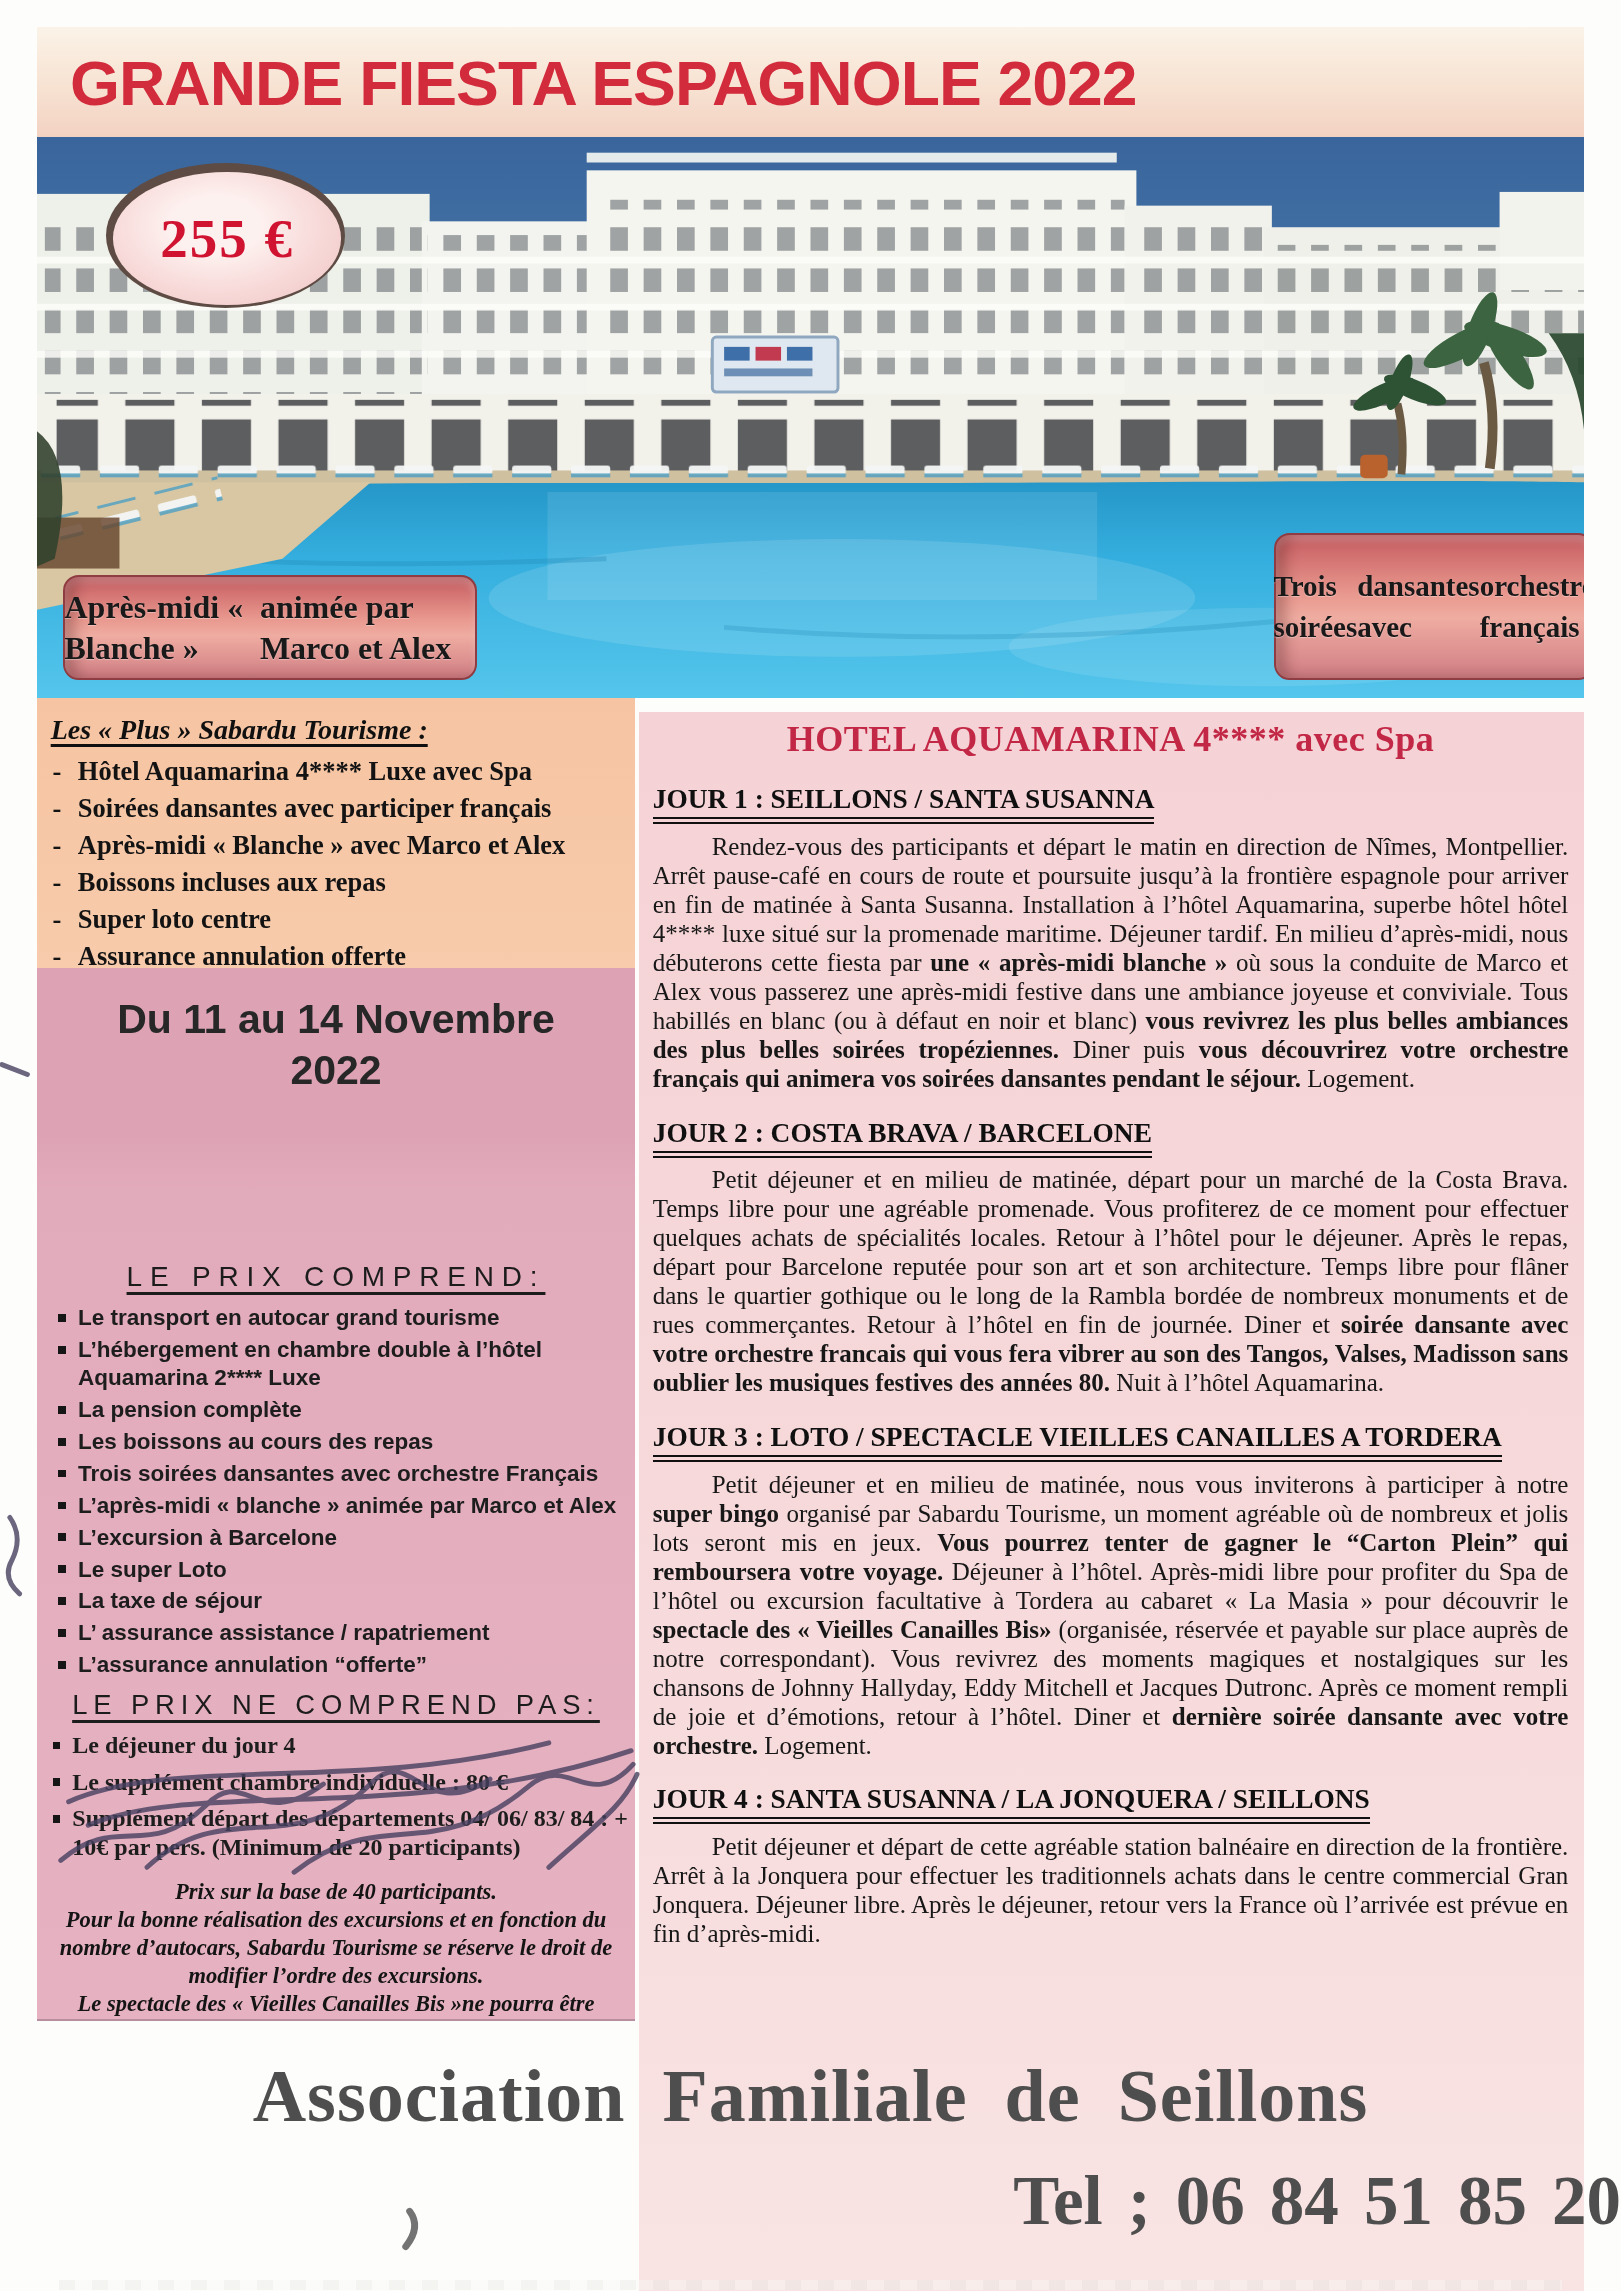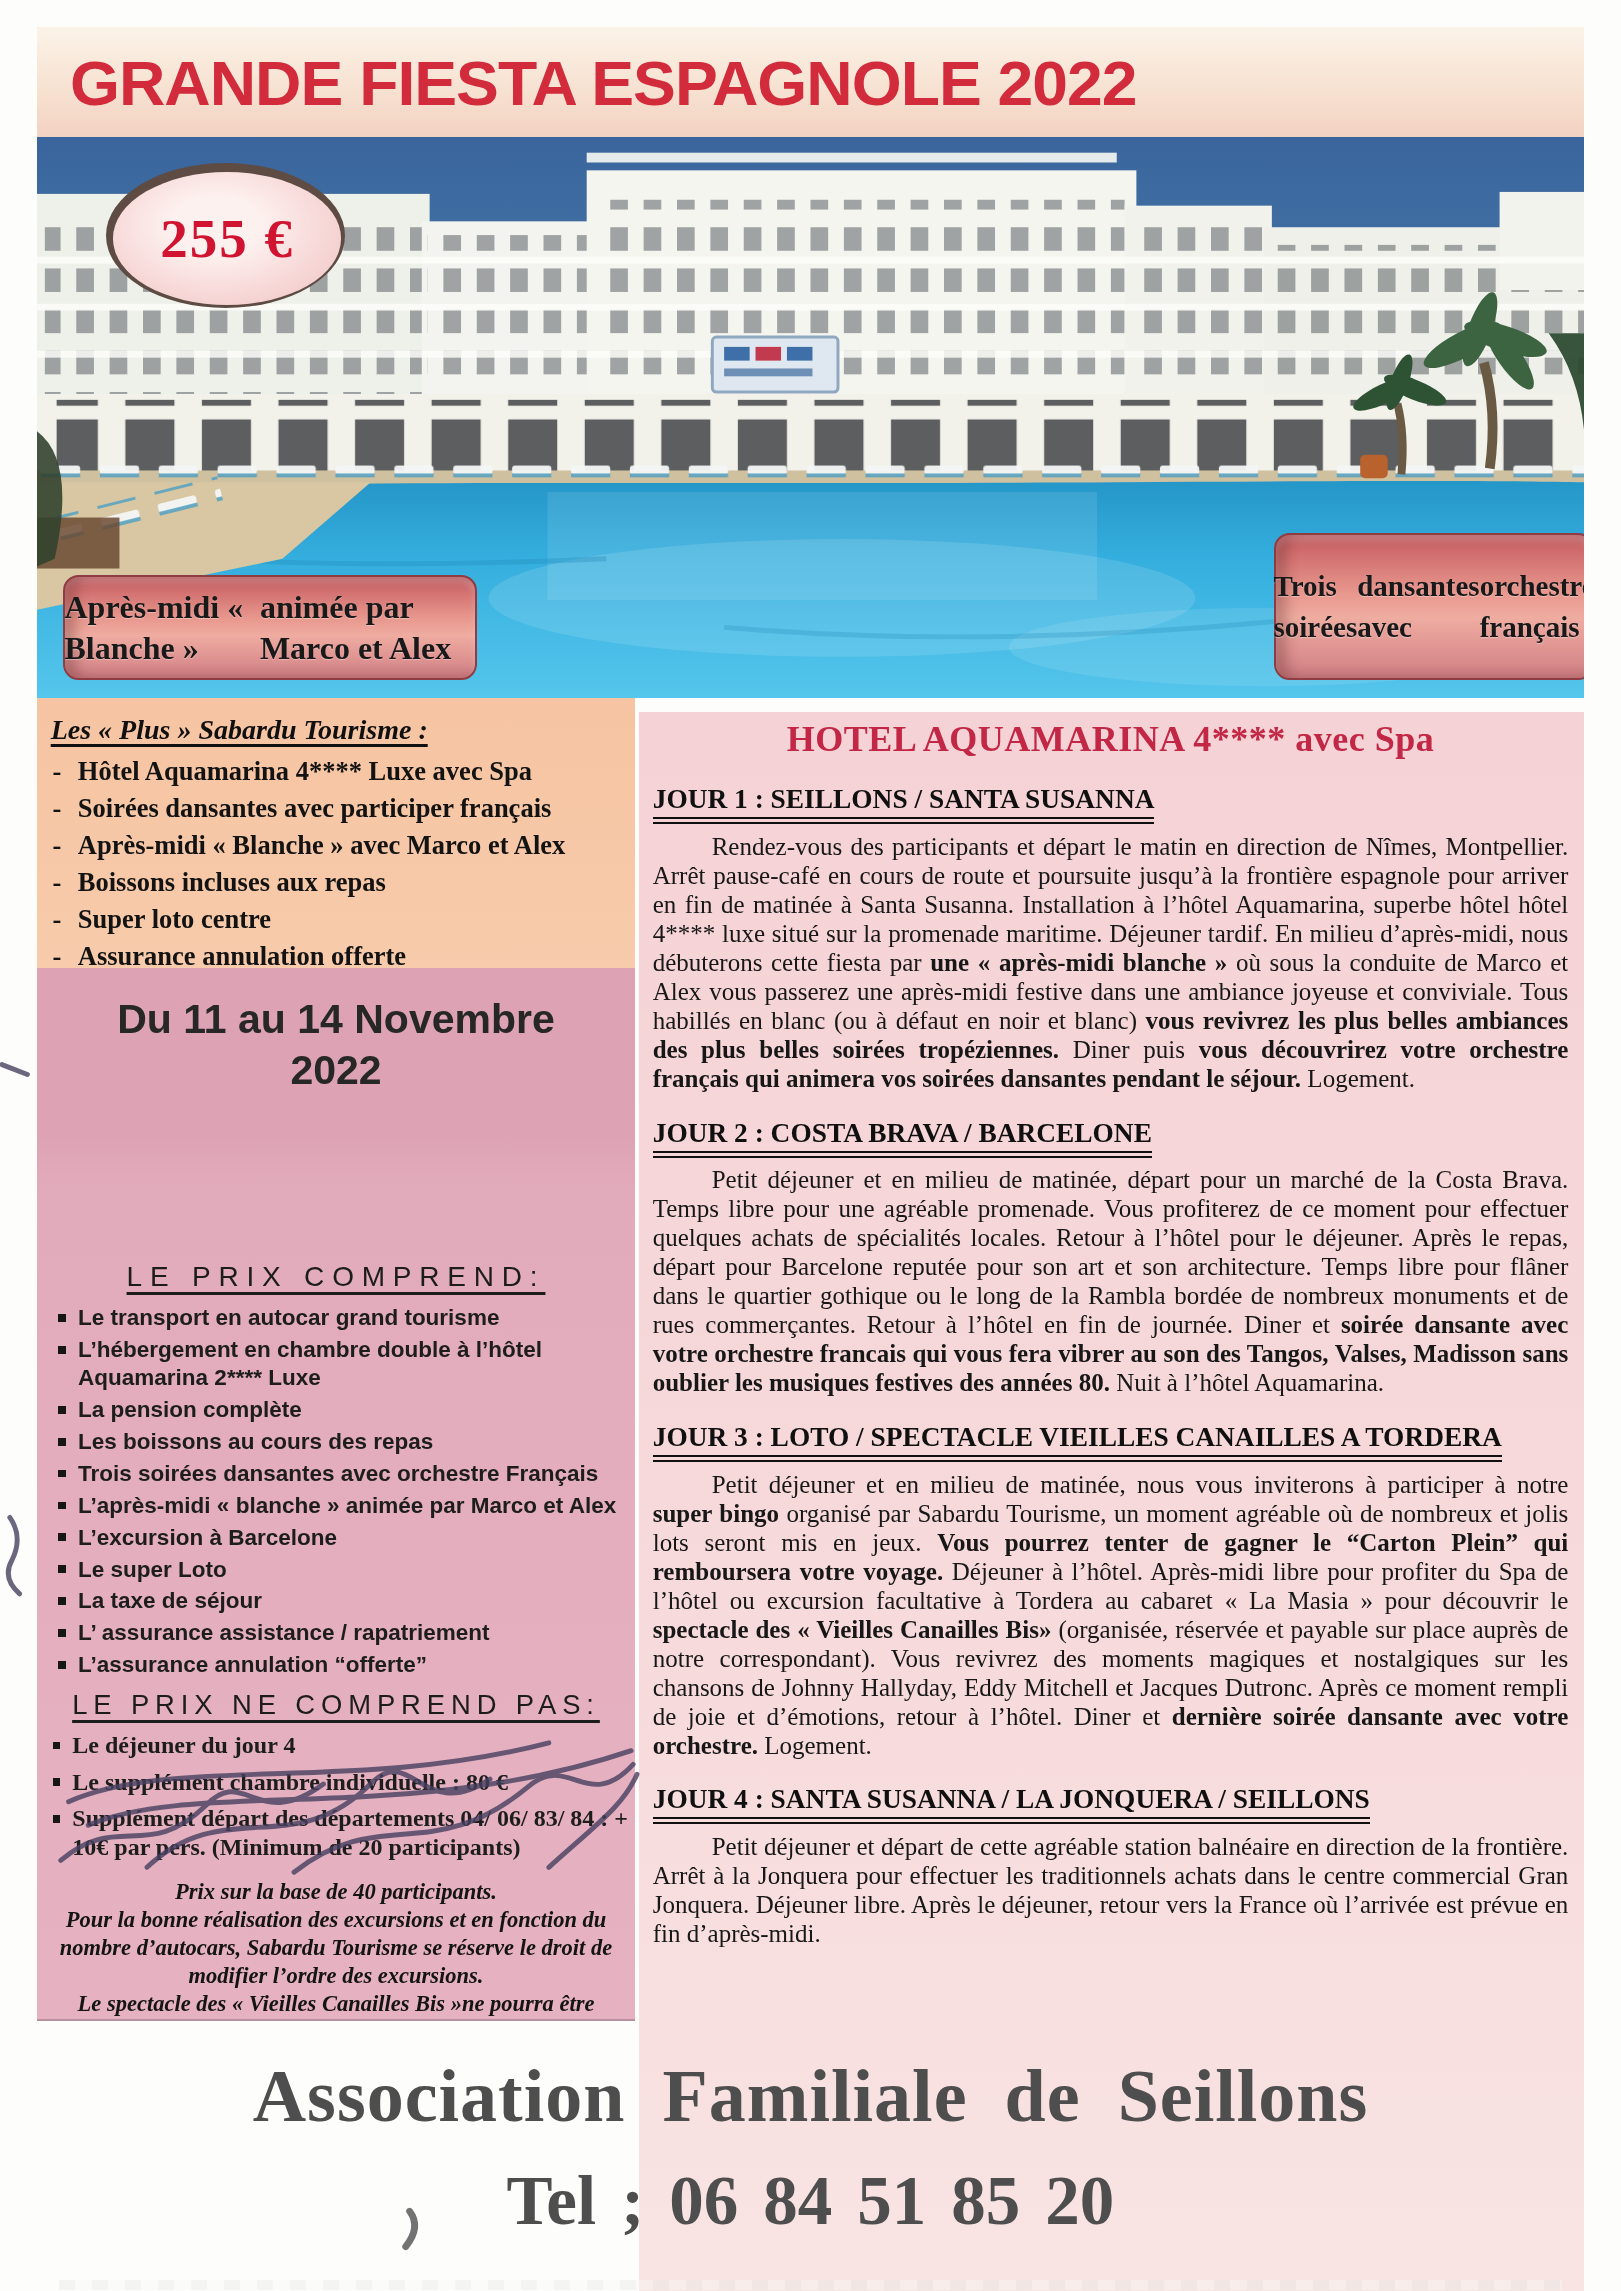--- a/index.html
+++ b/index.html
@@ -71,21 +71,21 @@
   .day:first-of-type{margin-top:2px;}
   .day-h{display:inline-block;font-family:"Liberation Serif",serif;font-weight:bold;
     font-size:27.4px;color:#101010;border-bottom:7.8px double #101010;padding-bottom:1px;line-height:33px;}
   .para{margin:7.8px 0 0 0;text-align:justify;text-indent:59px;
     font-family:"Liberation Serif",serif;font-size:25px;line-height:29px;color:#171717;}
   .para .b{font-weight:bold;}
   
   .footer-1{position:absolute;left:0;right:0;top:2054px;text-align:center;
     font-family:"Liberation Serif",serif;font-weight:bold;font-size:74px;color:#4e4e4e;
     word-spacing:17.6px;letter-spacing:1px;}
-  .footer-2{position:absolute;left:0;right:0;top:2162px;text-align:center;
+  .footer-2{position:absolute;left:0;right:0;top:2162px;text-align:right;
     font-family:"Liberation Serif",serif;font-weight:bold;font-size:69px;color:#4e4e4e;
     word-spacing:7.8px;}
   .bottom-noise{position:absolute;left:59px;right:59px;bottom:2px;height:9.8px;opacity:.45;
     background:repeating-linear-gradient(90deg,#e9e9e6 0 15.7px,#f8f8f6 15.7px 33px);}
   
   .ink{position:absolute;left:0;top:0;pointer-events:none;}
 </style>
 </head>
 <body>
 

